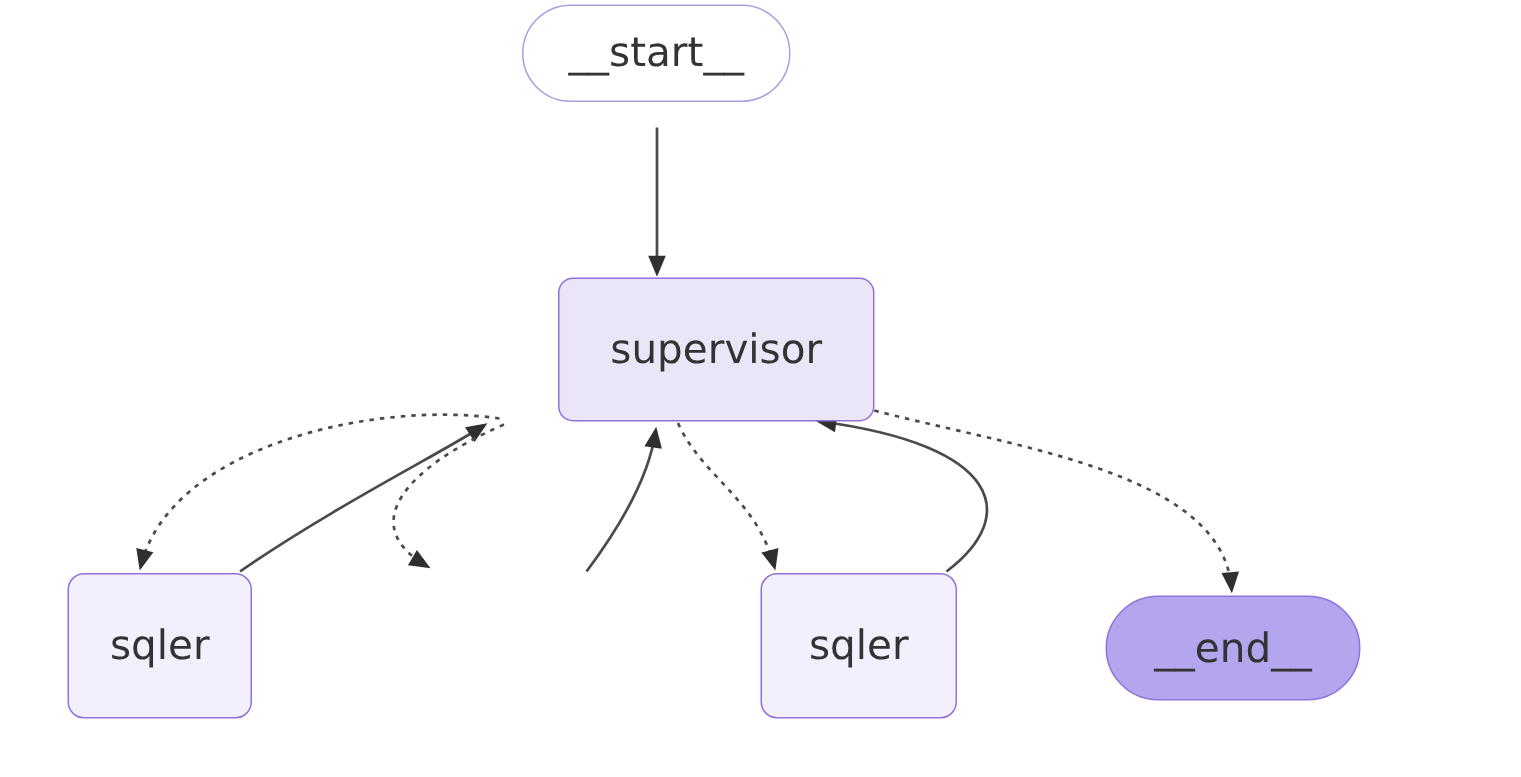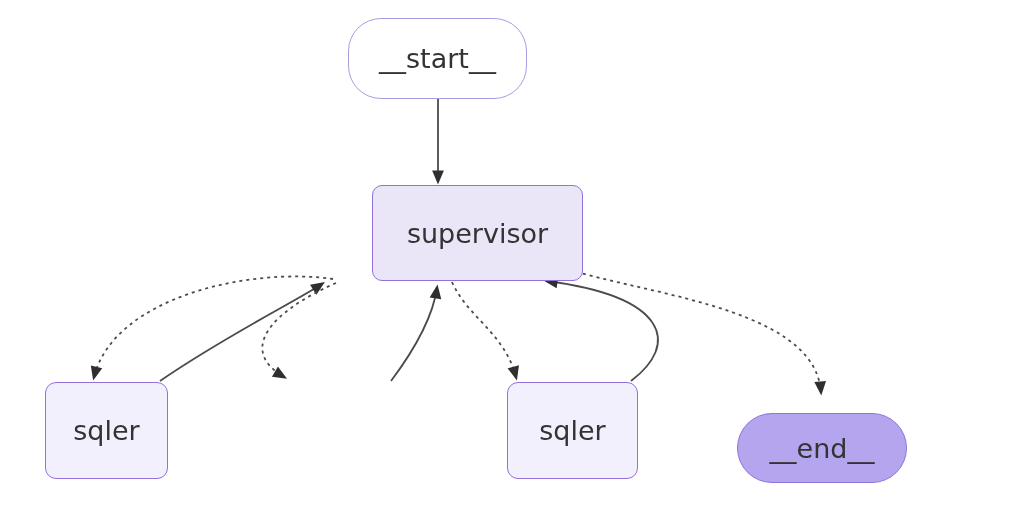--- a/index.html
+++ b/index.html
@@ -38,21 +38,21 @@
     display: flex;
     align-items: center;
     justify-content: center;
     box-sizing: border-box;
     font-size: 27px;
     color: var(--text-color, #333333);
     border: 1.6px solid var(--node-border, #9370DB);
     white-space: nowrap;
   }
   .node-start {
-    left: 348px; top: 18px; width: 179px; height: 81px;
+    left: 348px; top: 3px; width: 179px; height: 65px;
     border-radius: 33px;
     background: var(--start-fill, #ffffff);
     border-color: var(--start-border, #a89de0);
   }
   .node-supervisor {
     left: 332px; top: 185px; width: 211px; height: 96px;
     border-radius: 10px;
     background: var(--supervisor-fill, #eae6f8);
     margin-left: 40px;
   }
@@ -65,21 +65,21 @@
     left: 267px; top: 382px; width: 143px; height: 97px;
     border-radius: 11px;
     background: var(--agent-fill, #f2f0fc);
   }
   .node-sqler {
     left: 507px; top: 382px; width: 131px; height: 97px;
     border-radius: 11px;
     background: var(--agent-fill, #f2f0fc);
   }
   .node-end {
-    left: 737px; top: 413px; width: 170px; height: 70px;
+    left: 737px; top: 397px; width: 170px; height: 70px;
     border-radius: 35px;
     background: var(--end-fill, #b5a5ef);
     border-color: var(--end-border, #8c74d8);
   }
 </style>
 </head>
 <body style="--canvas-background: #ffffff; --node-border: #9370DB; --start-border: #a89de0; --start-fill: #ffffff; --supervisor-fill: #eae6f8; --agent-fill: #f2f0fc; --end-fill: #b5a5ef; --end-border: #8c74d8; --edge-color: #4b4b4b; --arrow-color: #2f2f2f; --text-color: #333333;">
 
 <div class="canvas">
 

